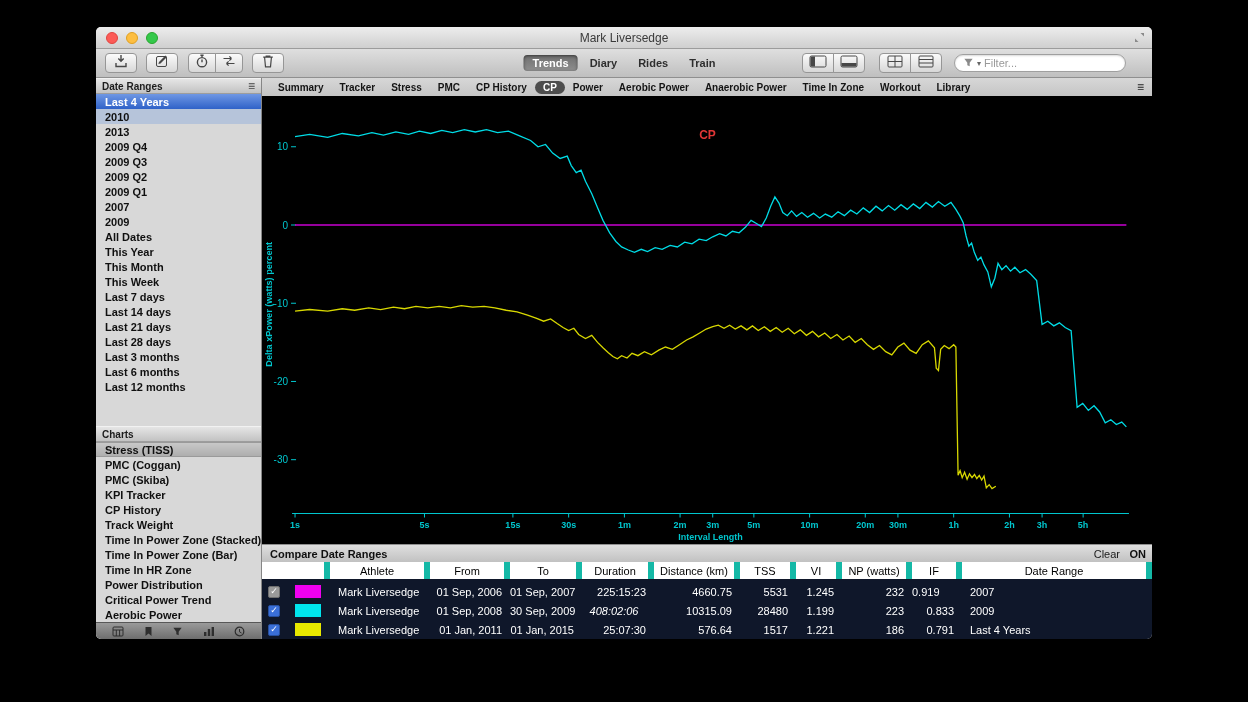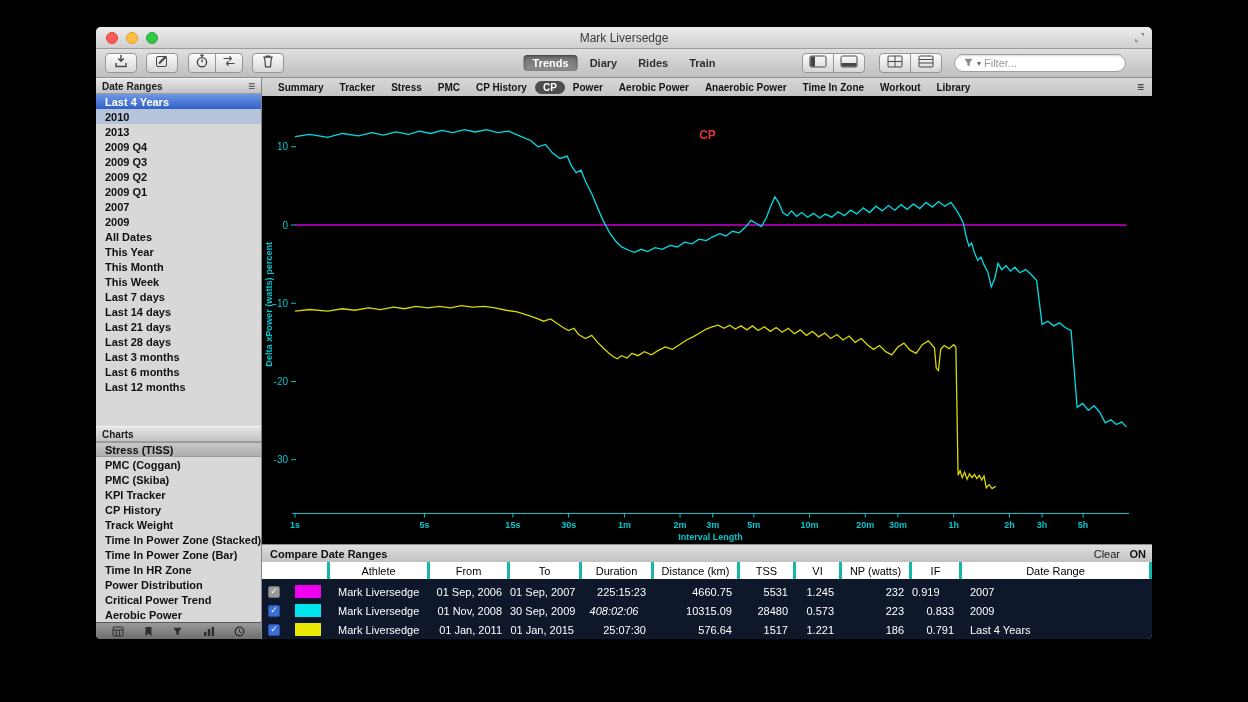--- a/index.html
+++ b/index.html
@@ -70,21 +70,21 @@
   .chart-area svg{position:absolute;left:0;top:0;width:100%;height:100%}
   
   .cmp-header{height:18px;background:linear-gradient(#dfdfdf,#c1c1c1);border-top:1px solid #8f8f8f;
               display:flex;align-items:center;font-size:11px;font-weight:bold;color:#101010;
               padding:0 8px;position:relative;flex:none}
   .cmp-clear{position:absolute;right:32px;font-weight:normal;color:#202020}
   .cmp-on{position:absolute;right:6px;font-weight:bold;color:#101010}
   .tbl-head{height:17px;background:#fff;display:flex;align-items:center;font-size:11px;
             color:#000;flex:none}
   .tbl-head .hcell{height:100%;display:flex;align-items:center;justify-content:center;
-                   border-right:3px solid #14b8a6;white-space:nowrap}
+                   border-right:6px solid #14b8a6;white-space:nowrap}
   .tbl-rows{margin-top:3px}
   .tbl-row{height:19px;display:flex;align-items:center;color:#fff;font-size:11px}
   .cell{white-space:nowrap;overflow:hidden}
   .cb{width:12px;height:12px;border-radius:2px;font-size:9px;color:#fff;display:flex;
       align-items:center;justify-content:center;line-height:1}
   .cb.blue{background:#3a6fd8;border:1px solid #274f9e}
   .cb.gray{background:#9a9a9a;border:1px solid #6f6f6f}
   .swatch{width:26px;height:13px;display:inline-block}
 </style>
 </head>
@@ -371,26 +371,26 @@
               <div class="cell" style="flex: 1 1 0%; text-align: left; padding: 0px 0px 0px 8px;">2007</div>
             </div>
             <div class="tbl-row">
               <div style="width: 24px; display: flex; justify-content: center;">
                 <span class="cb blue">✓</span>
               </div>
               <div style="width: 44px; display: flex; justify-content: center;">
                 <span class="swatch" style="background: rgb(0, 229, 238);"></span>
               </div>
               <div class="cell" style="width: 100px; text-align: left; padding: 0px 0px 0px 8px;">Mark Liversedge</div>
-              <div class="cell" style="width: 80px; text-align: right; padding: 0px 8px 0px 0px;">01 Nov, 2008</div>
+              <div class="cell" style="width: 80px; text-align: right; padding: 0px 8px 0px 0px;">01 Sep, 2008</div>
               <div class="cell" style="width: 72px; text-align: right; padding: 0px 8px 0px 0px;">30 Sep, 2009</div>
               <div class="cell" style="width: 72px; text-align: center; padding: 0px 8px 0px 0px; font-style: italic;">408:02:06</div>
               <div class="cell" style="width: 86px; text-align: right; padding: 0px 8px 0px 0px;">10315.09</div>
               <div class="cell" style="width: 56px; text-align: right; padding: 0px 8px 0px 0px;">28480</div>
-              <div class="cell" style="width: 46px; text-align: right; padding: 0px 8px 0px 0px;">0.573</div>
+              <div class="cell" style="width: 46px; text-align: right; padding: 0px 8px 0px 0px;">1.199</div>
               <div class="cell" style="width: 70px; text-align: right; padding: 0px 8px 0px 0px;">223</div>
               <div class="cell" style="width: 50px; text-align: right; padding: 0px 8px 0px 0px;">0.833</div>
               <div class="cell" style="flex: 1 1 0%; text-align: left; padding: 0px 0px 0px 8px;">2009</div>
             </div>
             <div class="tbl-row">
               <div style="width: 24px; display: flex; justify-content: center;">
                 <span class="cb blue">✓</span>
               </div>
               <div style="width: 44px; display: flex; justify-content: center;">
                 <span class="swatch" style="background: rgb(232, 232, 0);"></span>

